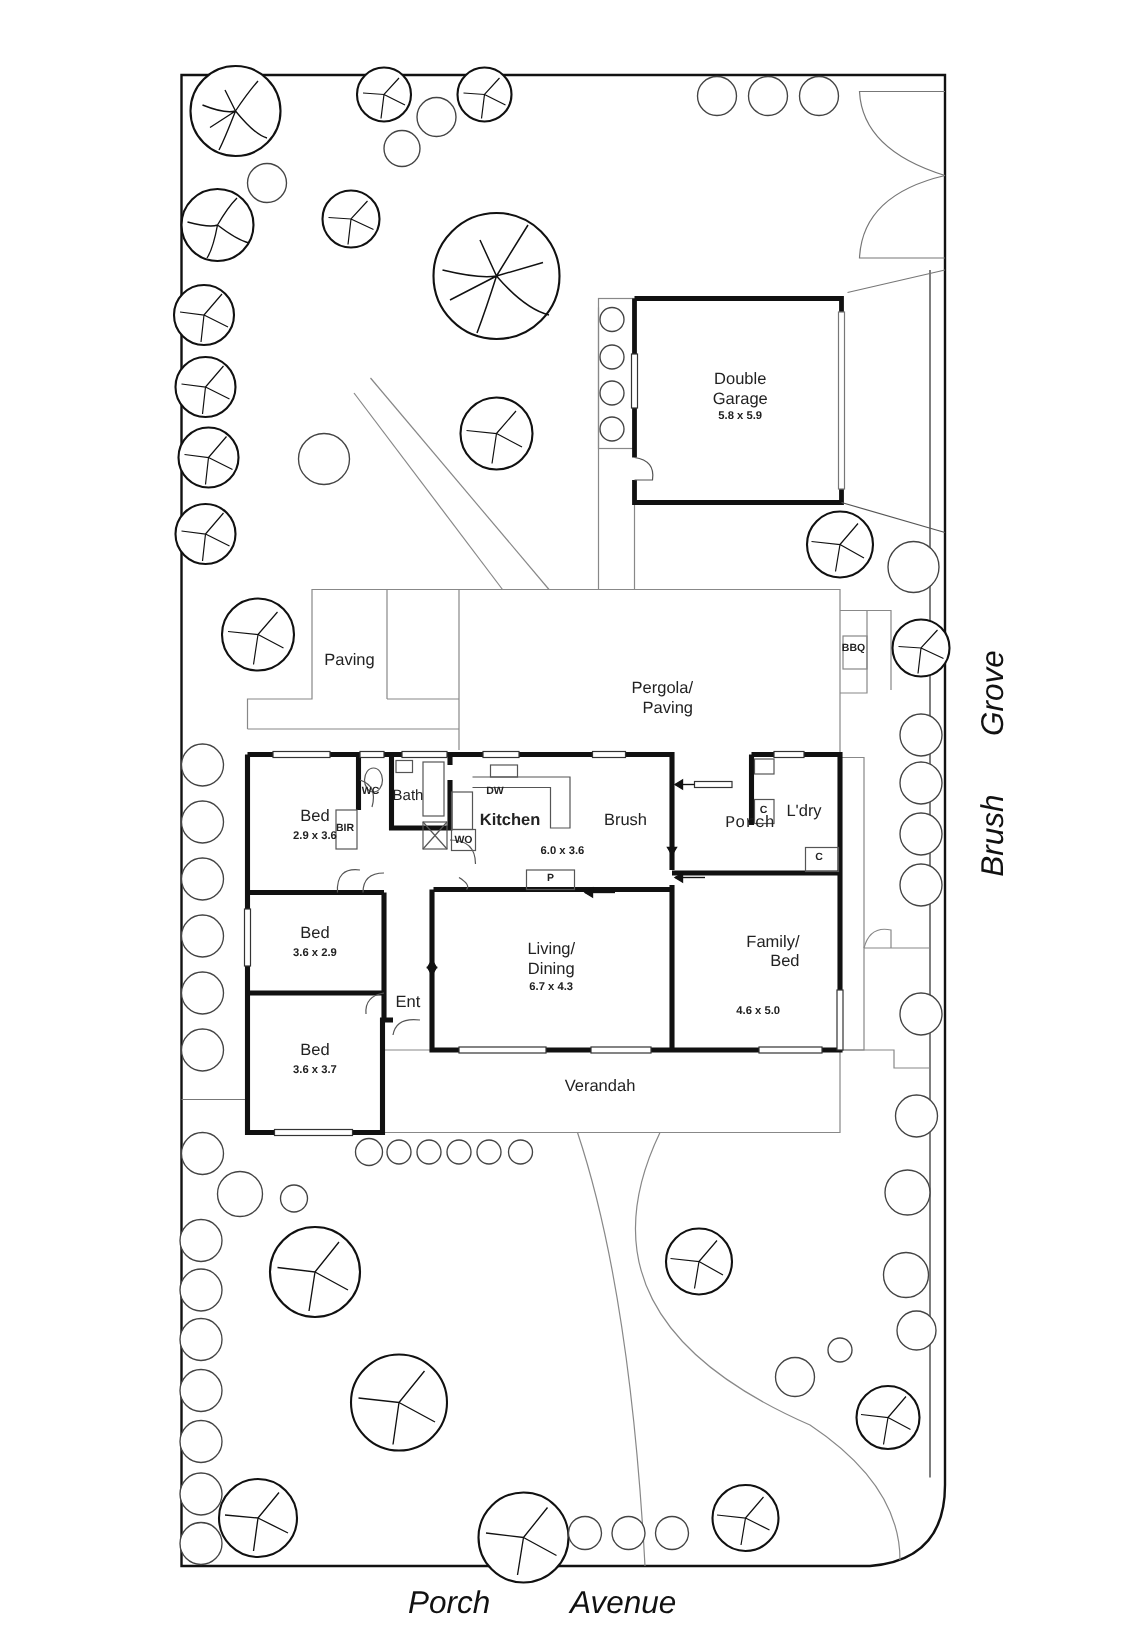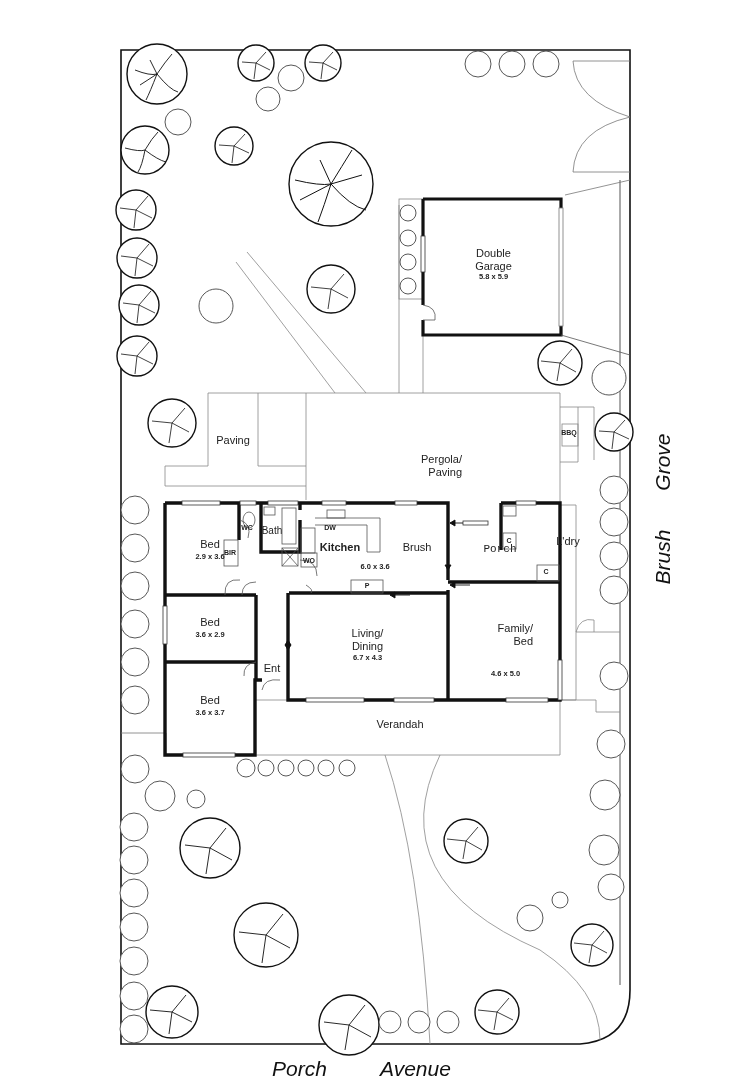--- a/index.html
+++ b/index.html
@@ -299,21 +299,21 @@
 <div class="lbl dim" style="left:478px;top:646px;width:55px;margin-top:24px;">4.6 x 5.0</div>
 <div class="lbl room" style="left:466px;top:247px;width:55px;white-space:pre;">Double
 Garage</div>
 <div class="lbl dim" style="left:466px;top:273px;width:55px;">5.8 x 5.9</div>
 
 <div class="lbl room" style="left:208px;top:434px;width:50px;">Paving</div>
 <div class="lbl room" style="left:406px;top:453px;width:56px;white-space:pre;text-align:right;">Pergola/
 Paving</div>
 <div class="lbl room" style="left:370px;top:718px;width:60px;">Verandah</div>
 <div class="lbl room" style="left:480px;top:543px;width:40px;font-family:Liberation Mono, monospace;">Porch</div>
-<div class="lbl room" style="left:516px;top:535px;width:40px;padding-left:32px;">L'dry</div>
+<div class="lbl room" style="left:516px;top:535px;width:40px;">L'dry</div>
 <div class="lbl room" style="left:261px;top:525px;width:22px;font-size:10px;">Bath</div>
 <div class="lbl sm" style="left:238px;top:524px;width:18px;">WC</div>
 <div class="lbl room" style="left:260px;top:662px;width:24px;">Ent</div>
 
 <div class="lbl sm" style="left:222px;top:549px;width:16px;">BIR</div>
 <div class="lbl sm" style="left:322px;top:524px;width:16px;">DW</div>
 <div class="lbl sm" style="left:301px;top:557px;width:16px;">WO</div>
 <div class="lbl sm" style="left:360px;top:582px;width:14px;">P</div>
 <div class="lbl sm" style="left:503px;top:537px;width:12px;">C</div>
 <div class="lbl sm" style="left:540px;top:568px;width:12px;">C</div>

